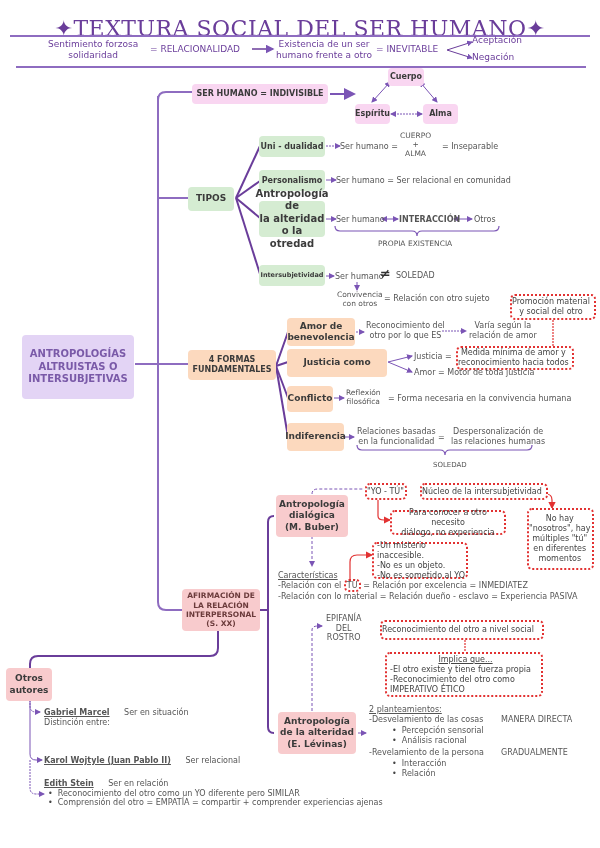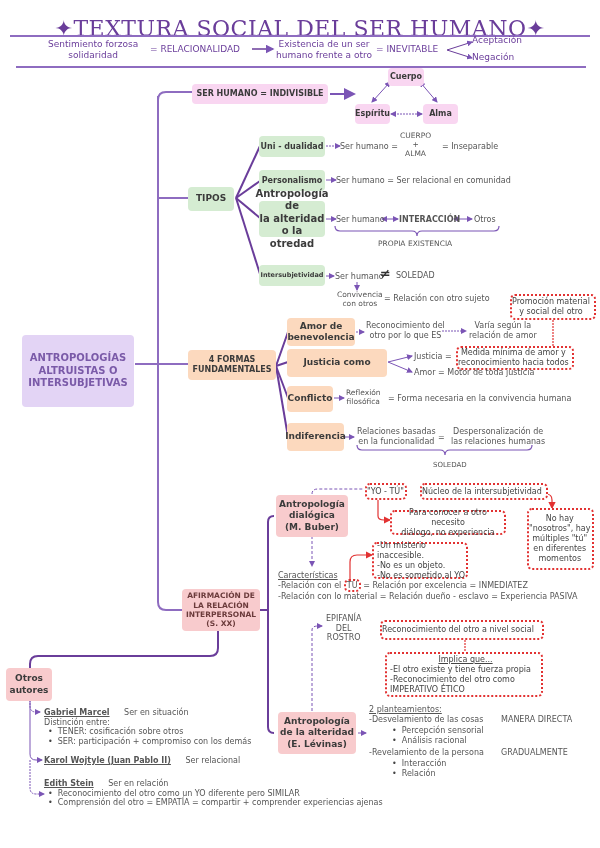--- a/index.html
+++ b/index.html
@@ -112,21 +112,21 @@
 </div>
 <div class="abs tp" style="left:150px;top:44px;">= RELACIONALIDAD</div>
 <div class="abs tp c" style="left:276px;top:39px;">
   <div>Existencia de un ser</div>
   <div>humano frente a otro</div>
 </div>
 <div class="abs tp" style="left:376px;top:44px;">= INEVITABLE</div>
 <div class="abs tp" style="left:472px;top:35px;">Aceptación</div>
 <div class="abs tp" style="left:472px;top:52px;">Negación</div>
 
-<div class="abs box lav" style="left:22px;top:335px;width:112px;height:72px;font-size:10px;flex-direction:column;">
+<div class="abs box lav" style="left:22px;top:335px;width:112px;height:64px;font-size:10px;flex-direction:column;">
   <div>ANTROPOLOGÍAS</div>
   <div>ALTRUISTAS O</div>
   <div>INTERSUBJETIVAS</div>
 </div>
 
 <div class="abs box pink" style="left:192px;top:84px;width:136px;height:20px;font-size:8px;">SER HUMANO = INDIVISIBLE</div>
 <div class="abs box pink" style="left:388px;top:68px;width:36px;height:18px;font-size:8px;">Cuerpo</div>
 <div class="abs box pink" style="left:355px;top:104px;width:35px;height:20px;font-size:8px;">Espíritu</div>
 <div class="abs box pink" style="left:423px;top:104px;width:35px;height:20px;font-size:8px;">Alma</div>
 
@@ -293,24 +293,20 @@
 </ul>
 
 <div class="abs box rose" style="left:6px;top:668px;width:46px;height:33px;font-size:9px;flex-direction:column;">
   <div>Otros</div>
   <div>autores</div>
 </div>
 <div class="abs t" style="left:44px;top:708px;">
   <span class="u b">Gabriel Marcel</span>
   <span style="margin-left:12px;text-align:right;">Ser en situación</span>
   <div>Distinción entre:</div>
-  <ul class="bl" style="margin-left:4px;">
-    <li>TENER: cosificación sobre otros</li>
-    <li>SER: participación + compromiso con los demás</li>
-  </ul>
 </div>
 <div class="abs t" style="left:44px;top:756px;">
   <span class="u b">Karol Wojtyle (Juan Pablo II)</span>
   <span style="margin-left:12px;">Ser relacional</span>
 </div>
 <div class="abs t" style="left:44px;top:779px;">
   <span class="u b">Edith Stein</span>
   <span style="margin-left:12px;">Ser en relación</span>
   <ul class="bl" style="margin-left:4px;">
     <li>Reconocimiento del otro como un YO diferente pero SIMILAR</li>

